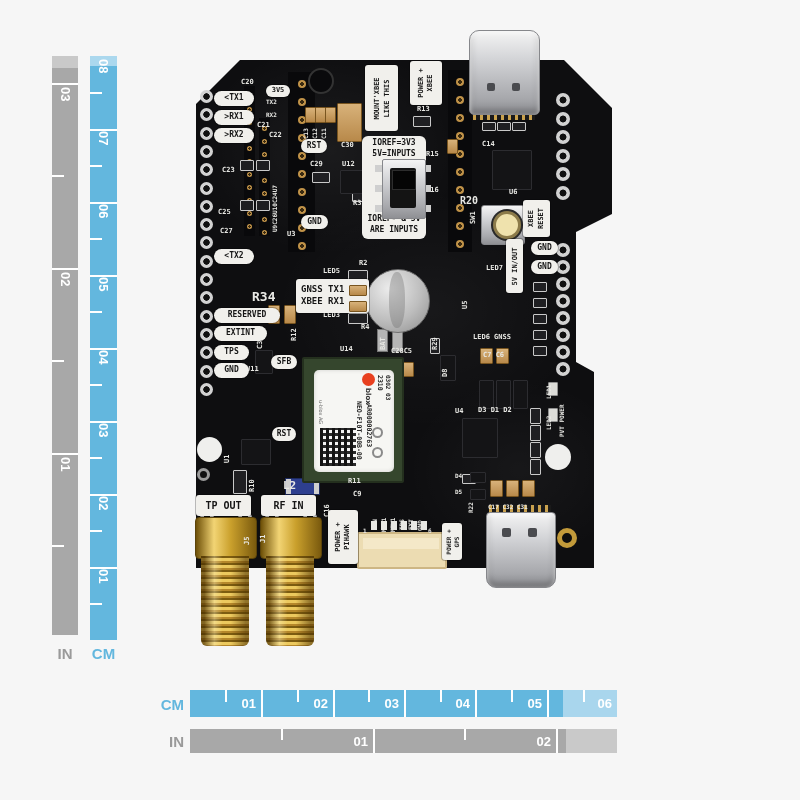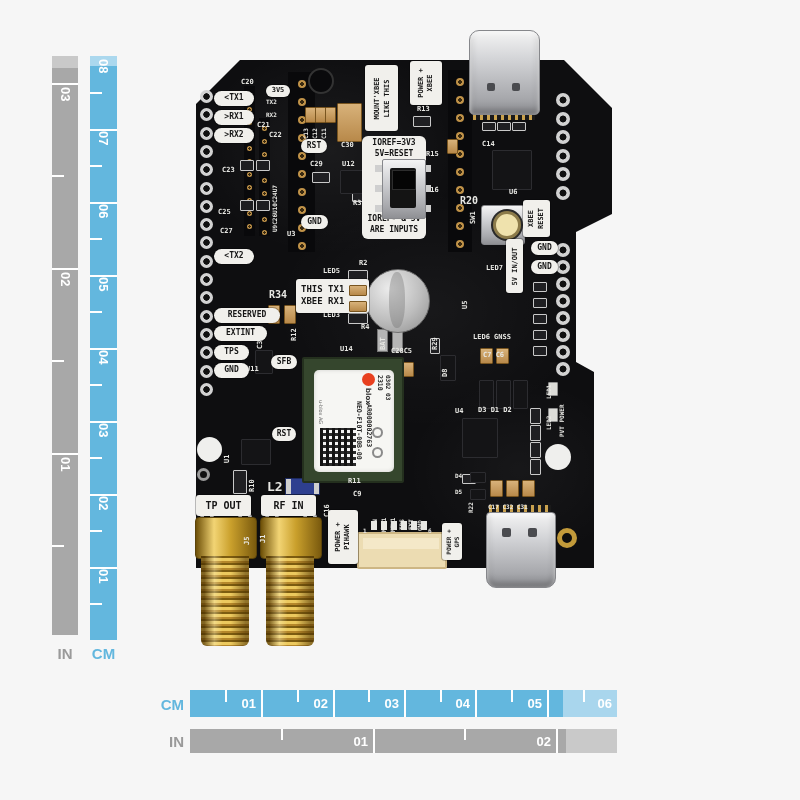--- a/index.html
+++ b/index.html
@@ -359,33 +359,33 @@
     <div class="silk" style="position: absolute; left: 509px; top: 189px; font-size: 7px;">U6</div>
     <div class="silk" style="position: absolute; left: 470px; top: 224px; font-size: 7px; transform-origin: 0px 0px; transform: rotate(-90deg);">SW1</div>
     <div class="silk" style="position: absolute; left: 486px; top: 265px; font-size: 7px;">LED7</div>
     <div class="silk" style="position: absolute; left: 462px; top: 309px; font-size: 7px; transform-origin: 0px 0px; transform: rotate(-90deg);">U5</div>
     <div class="silk" style="position: absolute; left: 473px; top: 334px; font-size: 7px;">LED6 GNSS</div>
     <div class="silk" style="position: absolute; left: 483px; top: 352px; font-size: 7px;">C7 C6</div>
     <div class="silk" style="position: absolute; left: 359px; top: 260px; font-size: 7px;">R2</div>
     <div class="silk" style="position: absolute; left: 323px; top: 268px; font-size: 7px;">LED5</div>
     <div class="silk" style="position: absolute; left: 323px; top: 312px; font-size: 7px;">LED3</div>
     <div class="silk" style="position: absolute; left: 361px; top: 324px; font-size: 7px;">R4</div>
-    <div class="silk" style="position: absolute; left: 269px; top: 290px; font-size: 10px;">R34</div>
+    <div class="silk" style="position: absolute; left: 252px; top: 290px; font-size: 13px;">R34</div>
     <div class="silk" style="position: absolute; left: 291px; top: 341px; font-size: 7px; transform-origin: 0px 0px; transform: rotate(-90deg);">R12</div>
     <div class="silk" style="position: absolute; left: 257px; top: 349px; font-size: 7px; transform-origin: 0px 0px; transform: rotate(-90deg);">C35</div>
     <div class="silk" style="position: absolute; left: 246px; top: 366px; font-size: 7px;">U11</div>
     <div class="silk" style="position: absolute; left: 380px; top: 350px; font-size: 7px; transform-origin: 0px 0px; transform: rotate(-90deg);">BAT</div>
     <div class="silk" style="position: absolute; left: 391px; top: 348px; font-size: 7px;">C28C5</div>
     <div class="silk" style="position: absolute; left: 432px; top: 350px; font-size: 7px; transform-origin: 0px 0px; transform: rotate(-90deg);">R29</div>
     <div class="silk" style="position: absolute; left: 442px; top: 377px; font-size: 7px; transform-origin: 0px 0px; transform: rotate(-90deg);">D8</div>
     <div class="silk" style="position: absolute; left: 340px; top: 346px; font-size: 7px;">U14</div>
     <div class="silk" style="position: absolute; left: 348px; top: 478px; font-size: 7px;">R11</div>
     <div class="silk" style="position: absolute; left: 224px; top: 463px; font-size: 7px; transform-origin: 0px 0px; transform: rotate(-90deg);">U1</div>
     <div class="silk" style="position: absolute; left: 249px; top: 492px; font-size: 7px; transform-origin: 0px 0px; transform: rotate(-90deg);">R10</div>
-    <div class="silk" style="position: absolute; left: 267px; top: 480px; font-size: 13px;">L2</div>
+    <div class="silk" style="position: absolute; left: 283px; top: 480px; font-size: 11px;">L2</div>
     <div class="silk" style="position: absolute; left: 324px; top: 517px; font-size: 7px; transform-origin: 0px 0px; transform: rotate(-90deg);">C16</div>
     <div class="silk" style="position: absolute; left: 353px; top: 491px; font-size: 7px;">C9</div>
     <div class="silk" style="position: absolute; left: 332px; top: 511px; font-size: 7px;">J4</div>
     <div class="silk" style="position: absolute; left: 244px; top: 545px; font-size: 7px; transform-origin: 0px 0px; transform: rotate(-90deg);">J5</div>
     <div class="silk" style="position: absolute; left: 260px; top: 543px; font-size: 7px; transform-origin: 0px 0px; transform: rotate(-90deg);">J1</div>
     <div class="silk" style="position: absolute; left: 455px; top: 408px; font-size: 7px;">U4</div>
     <div class="silk" style="position: absolute; left: 478px; top: 407px; font-size: 7px;">D3 D1 D2</div>
     <div class="silk" style="position: absolute; left: 546px; top: 399px; font-size: 6px; transform-origin: 0px 0px; transform: rotate(-90deg);">LED1</div>
     <div class="silk" style="position: absolute; left: 546px; top: 430px; font-size: 6px; transform-origin: 0px 0px; transform: rotate(-90deg);">LED2</div>
     <div class="silk" style="position: absolute; left: 559px; top: 437px; font-size: 6px; transform-origin: 0px 0px; transform: rotate(-90deg);">PVT POWER</div>
@@ -439,21 +439,21 @@
     </div>
     <div class="wbox" style="position: absolute; left: 410px; top: 61px; width: 32px; height: 44px; font-size: 7px;">
       <div class="binner" style="position: absolute; width: 44px; height: 32px; left: -6px; top: 6px; transform: rotate(-90deg);">
         <div>POWER +</div>
         <div>XBEE</div>
       </div>
     </div>
     <div class="wbox" style="position: absolute; left: 363px; top: 138px; width: 62px; height: 21px; font-size: 8px; background: transparent; box-shadow: none;">
       <div class="binner">
         <div>IOREF=3V3</div>
-        <div>5V=RESET</div>
+        <div>5V=INPUTS</div>
       </div>
     </div>
     <div class="wbox" style="position: absolute; left: 363px; top: 214px; width: 62px; height: 21px; font-size: 8px; background: transparent; box-shadow: none;">
       <div class="binner">
         <div>IOREF- &amp; 5V</div>
         <div>ARE INPUTS</div>
       </div>
     </div>
     <div class="wbox" style="position: absolute; left: 523px; top: 200px; width: 27px; height: 37px; font-size: 7px;">
       <div class="binner" style="position: absolute; width: 37px; height: 27px; left: -5px; top: 5px; transform: rotate(-90deg);">
@@ -471,21 +471,21 @@
         <div>GND</div>
       </div>
     </div>
     <div class="wbox" style="position: absolute; left: 506px; top: 239px; width: 17px; height: 54px; font-size: 7px;">
       <div class="binner" style="position: absolute; width: 54px; height: 17px; left: -18.5px; top: 18.5px; transform: rotate(-90deg);">
         <div>5V IN/OUT</div>
       </div>
     </div>
     <div class="wbox" style="position: absolute; left: 296px; top: 279px; width: 73px; height: 34px; font-size: 9px;">
       <div class="binner" style="align-items: flex-start; padding-left: 5px; box-sizing: border-box;">
-        <div>THIS TX1</div>
+        <div>GNSS TX1</div>
         <div>XBEE RX1</div>
       </div>
     </div>
     <div class="wbox" style="position: absolute; left: 214px; top: 249px; width: 40px; height: 15px; font-size: 8px; border-radius: 8px;">
       <div class="binner">
         <div>&lt;TX2</div>
       </div>
     </div>
     <div class="wbox" style="position: absolute; left: 214px; top: 308px; width: 66px; height: 15px; font-size: 8px; border-radius: 8px;">
       <div class="binner">

